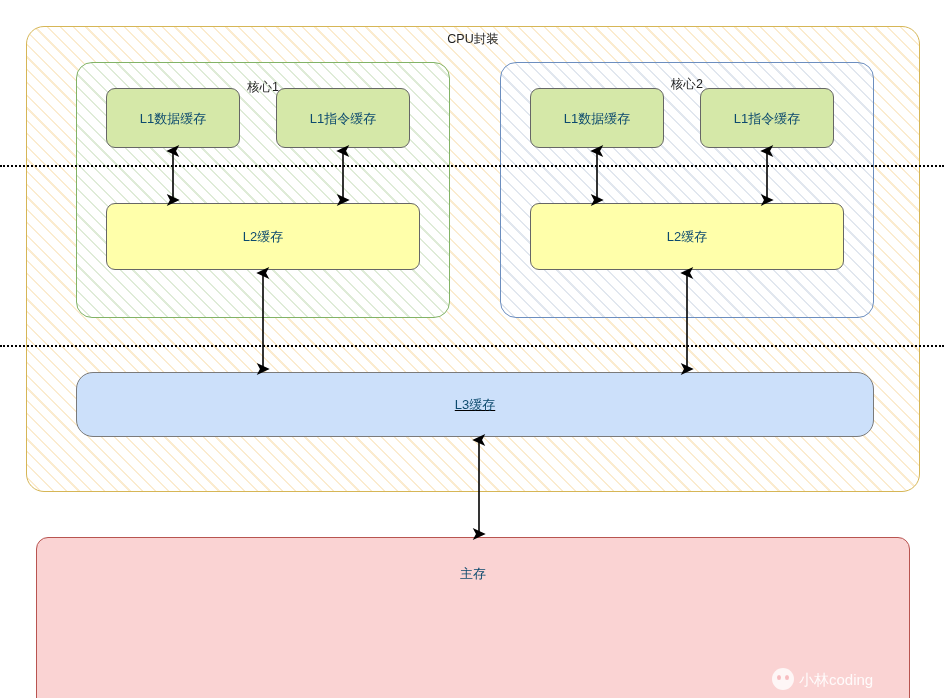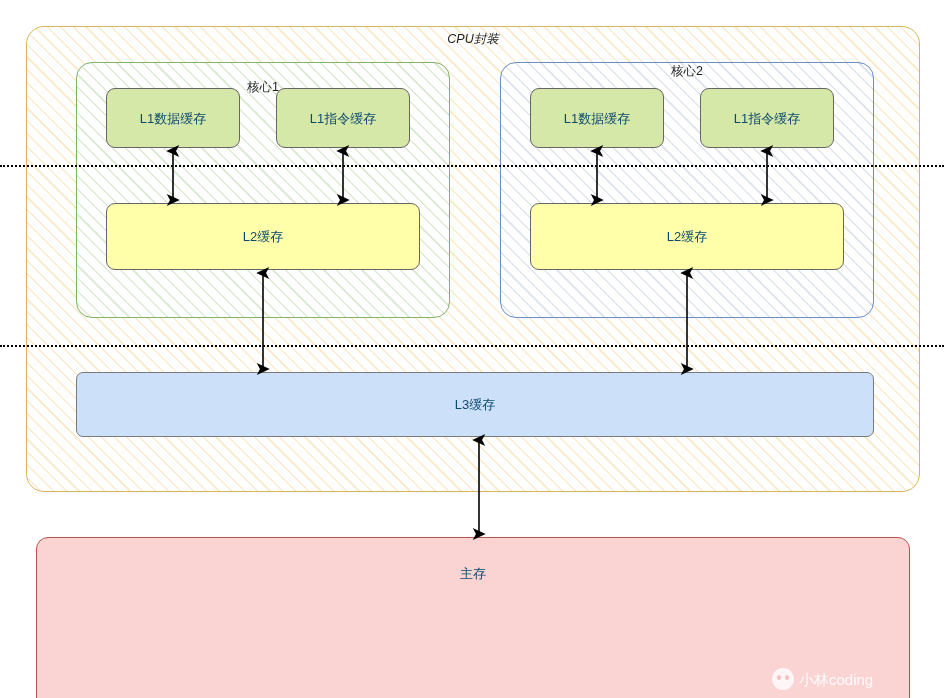--- a/index.html
+++ b/index.html
@@ -21,21 +21,20 @@
   
   .hatch-orange {
     background-color: #ffffff;
     background-image: repeating-linear-gradient(
       45deg,
       rgba(240, 180, 70, 0.26) 0px,
       rgba(240, 180, 70, 0.26) 1.6px,
       rgba(255, 255, 255, 0) 1.6px,
       rgba(255, 255, 255, 0) 9px
     );
-    font-style: italic;
   }
   .hatch-green {
     background-color: #ffffff;
     background-image: repeating-linear-gradient(
       45deg,
       rgba(130, 179, 102, 0.26) 0px,
       rgba(130, 179, 102, 0.26) 1.6px,
       rgba(255, 255, 255, 0) 1.6px,
       rgba(255, 255, 255, 0) 9px
     );
@@ -162,36 +161,36 @@
 
   <div class="box leaf-box" style="left:276px; top:88px; width:134px; height:60px; background:#d5e8a8; border-color:#666666; border-radius:9px;">
     <span class="leaf-label">L1指令缓存</span>
   </div>
 
   <div class="box leaf-box" style="left:106px; top:203px; width:314px; height:67px; background:#ffffaa; border-color:#666666; border-radius:9px;">
     <span class="leaf-label">L2缓存</span>
   </div>
 
   <div class="box container-box hatch-blue" style="left:500px; top:62px; width:374px; height:256px; border-color:#6c8ebf; border-radius:16px;">
-    <div class="group-title" style="top:2px;">核心2</div>
+    <div class="group-title" style="top:16px;font-family:Liberation Mono, monospace;">核心2</div>
   </div>
 
   <div class="box leaf-box" style="left:530px; top:88px; width:134px; height:60px; background:#d5e8a8; border-color:#666666; border-radius:9px;">
     <span class="leaf-label">L1数据缓存</span>
   </div>
 
   <div class="box leaf-box" style="left:700px; top:88px; width:134px; height:60px; background:#d5e8a8; border-color:#666666; border-radius:9px;">
     <span class="leaf-label">L1指令缓存</span>
   </div>
 
   <div class="box leaf-box" style="left:530px; top:203px; width:314px; height:67px; background:#ffffaa; border-color:#666666; border-radius:9px;">
     <span class="leaf-label">L2缓存</span>
   </div>
 
-  <div class="box leaf-box" style="left:76px; top:372px; width:798px; height:65px; background:#cce0fa; border-color:#7a7a7a; border-radius:7px;">
+  <div class="box leaf-box" style="left:76px; top:372px; width:798px; height:65px; background:#cce0fa; border-color:#7a7a7a; border-radius:17px;text-decoration:underline;">
     <span class="leaf-label">L3缓存</span>
   </div>
 
   <div class="box leaf-box" style="left:36px; top:537px; width:874px; height:185px; background:#fad3d3; border-color:#b85450; border-radius:12px;">
     <span class="leaf-label" style="position:relative; top:-56px;">主存</span>
   </div>
 
   <div class="dot-rule" style="top:165px;"></div>
   <div class="dot-rule" style="top:345px;"></div>
 

